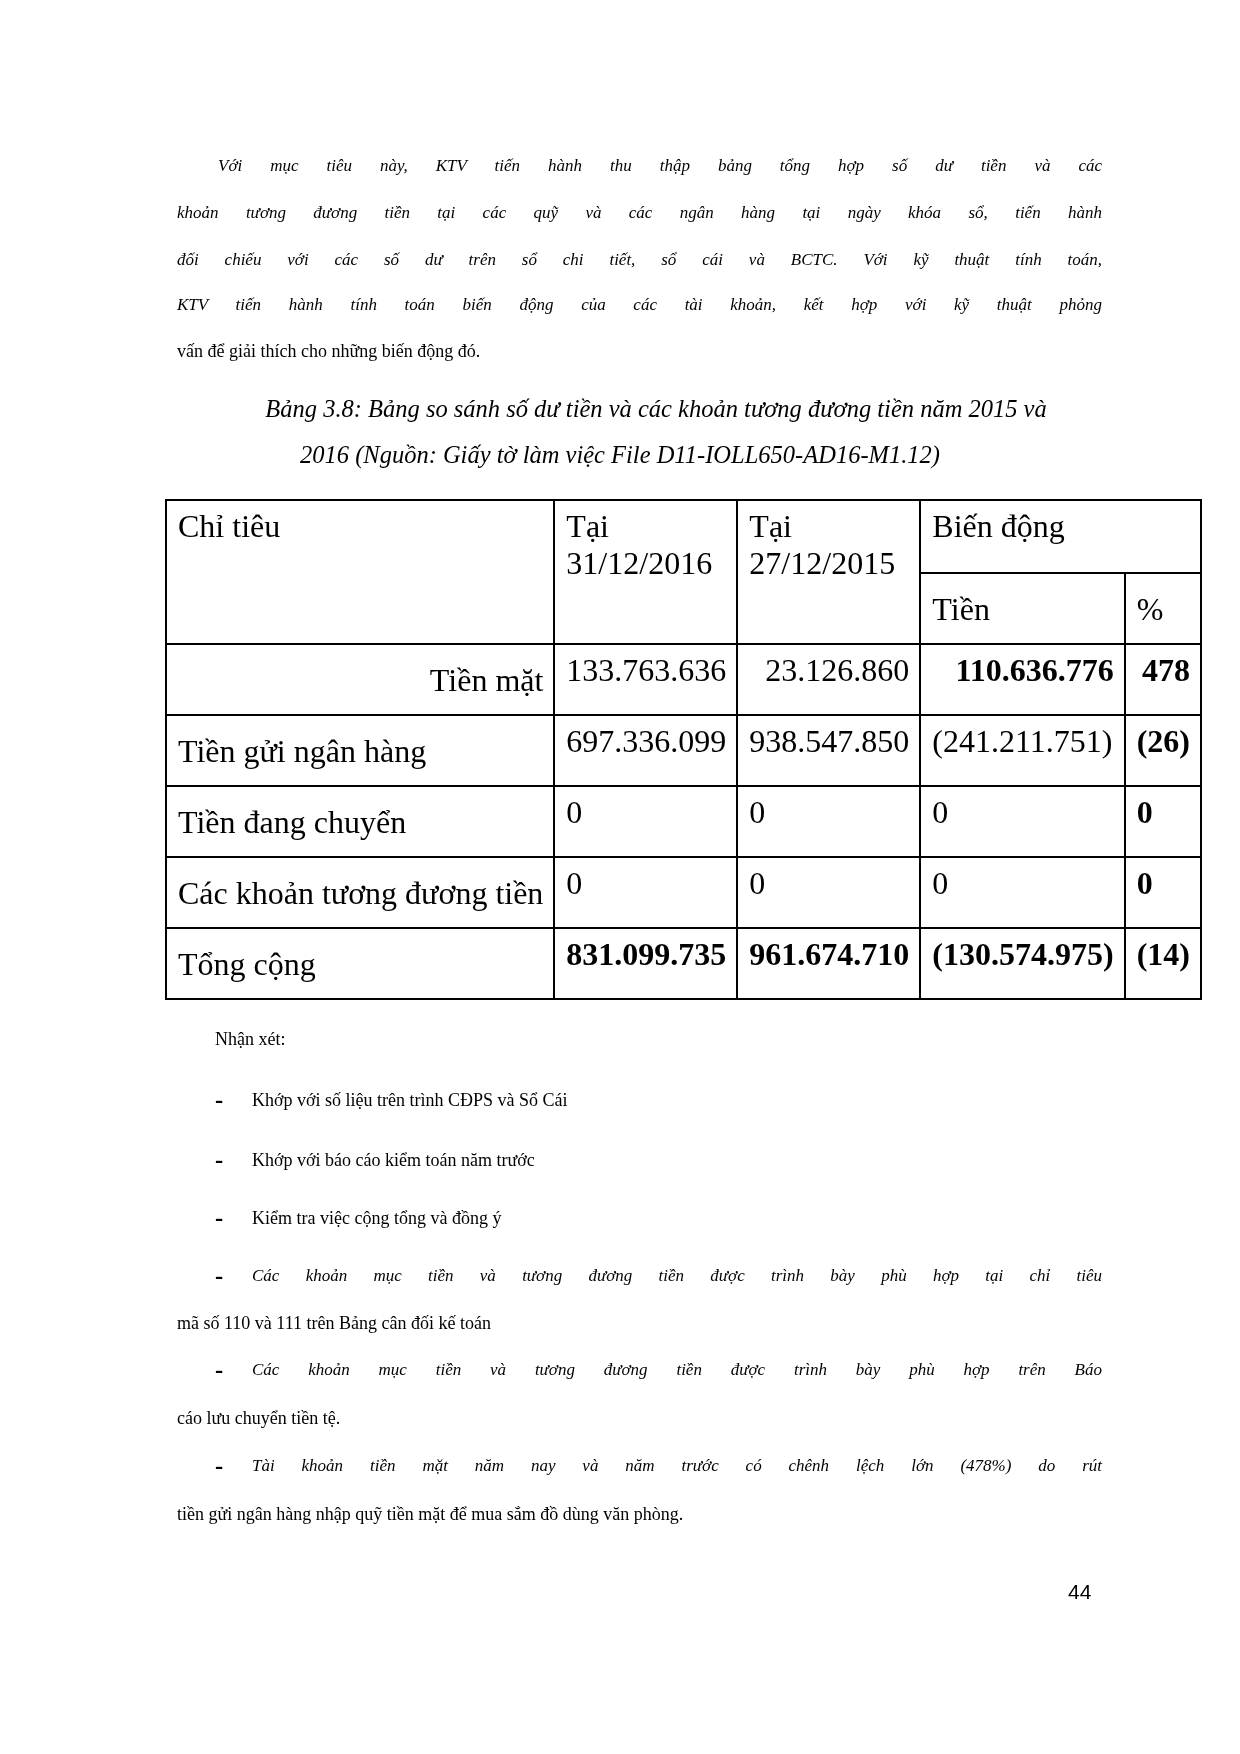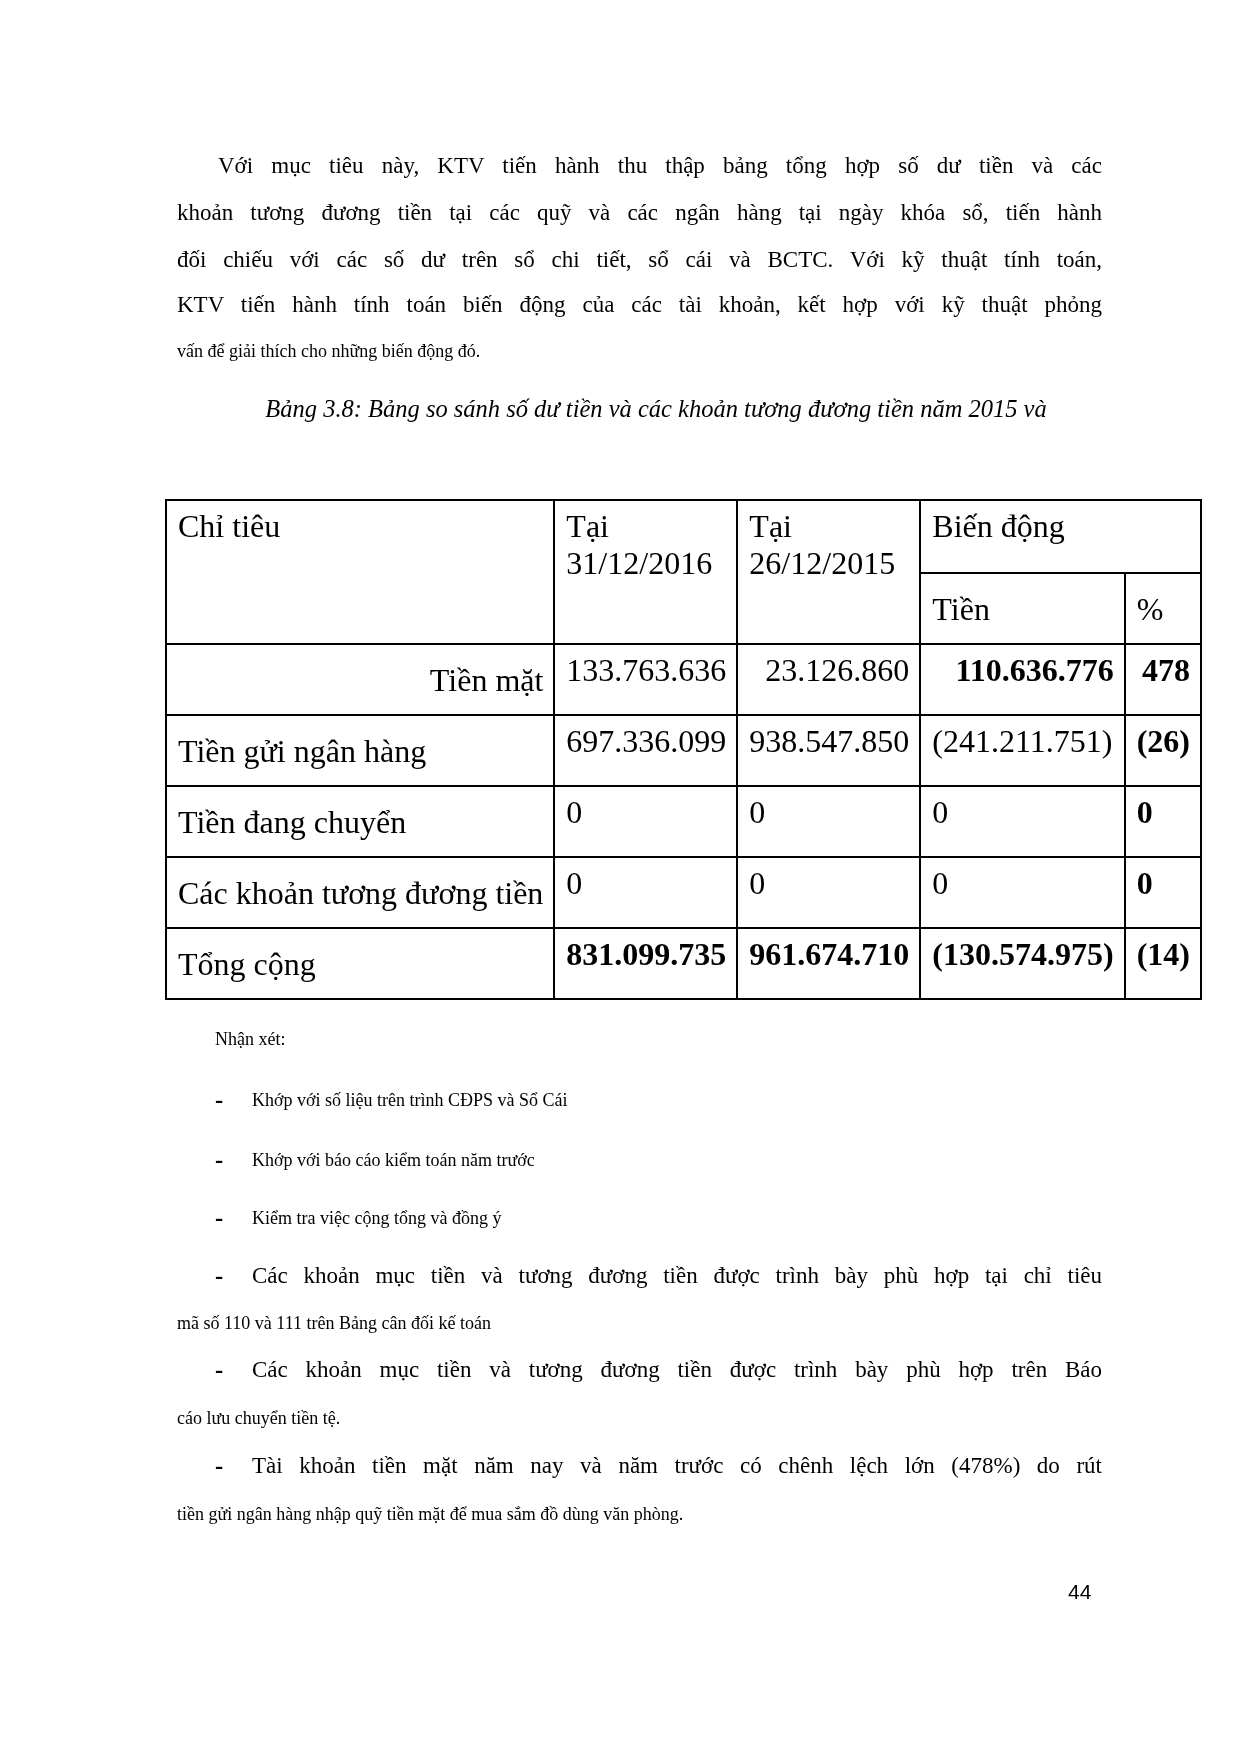--- a/index.html
+++ b/index.html
@@ -14,25 +14,26 @@
     .line {
       position: absolute;
       font-size: 18px;
       line-height: 30px;
       white-space: nowrap;
     }
     .justify {
       position: absolute;
       left: 177px;
       width: 925px;
-      font-size: 23px;
+      font-size: 17px;
       line-height: 30px;
       text-align: justify;
       text-align-last: justify;
       white-space: nowrap;
+      font-style: italic;
     }
     .justify span.inner { display: inline-block; width: 100%; text-align: justify; text-align-last: justify; white-space: normal; }
     .caption {
       position: absolute;
       left: 0; width: 1240px;
       text-align: center;
       font-style: italic;
       font-size: 24.5px;
       line-height: 30px;
       white-space: nowrap;
@@ -74,39 +75,40 @@
 
   <div>
     <div class="justify" style="left:218px; width:884px; top:151px;"><span class="inner">Với mục tiêu này, KTV tiến hành thu thập bảng tổng hợp số dư tiền và các</span></div>
     <div class="justify" style="top:198px;"><span class="inner">khoản tương đương tiền tại các quỹ và các ngân hàng tại ngày khóa sổ, tiến hành</span></div>
     <div class="justify" style="top:245px;"><span class="inner">đối chiếu với các số dư trên sổ chi tiết, sổ cái và BCTC. Với kỹ thuật tính toán,</span></div>
     <div class="justify" style="top:290px;"><span class="inner">KTV tiến hành tính toán biến động của các tài khoản, kết hợp với kỹ thuật phỏng</span></div>
     <div class="line" style="left:177px; top:336px;">vấn để giải thích cho những biến động đó.</div>
   </div>
 
   <div class="caption" style="top:394px;margin-left:36px;">Bảng 3.8: Bảng so sánh số dư tiền và các khoản tương đương tiền năm 2015 và</div>
+  <div class="caption" style="top:440px;">2016 (Nguồn: Giấy tờ làm việc File D11-IOLL650-AD16-M1.12)</div>
 
   <table class="data">
     <colgroup>
       <col style="width:339px">
       <col style="width:178px">
       <col style="width:179px">
       <col style="width:181px">
       <col style="width:62px">
     </colgroup>
     <tbody>
         <tr style="height:73px;">
       <td rowspan="2"><span>Chỉ tiêu</span></td>
       <td rowspan="2">
         <div>Tại</div>
         <div class="hdr-date">31/12/2016</div>
       </td>
       <td rowspan="2">
         <div>Tại</div>
-        <div class="hdr-date">26/12/2015</div>
+        <div class="hdr-date">27/12/2015</div>
       </td>
       <td colspan="2"><span>Biến động</span></td>
     </tr>
     <tr style="height:71px;">
       <td class="label"><span>Tiền</span></td>
       <td class="label"><span>%</span></td>
     </tr>
     <tr style="height:71px;text-align:right;">
       <td class="label">Tiền mặt</td>
       <td>133.763.636</td>

